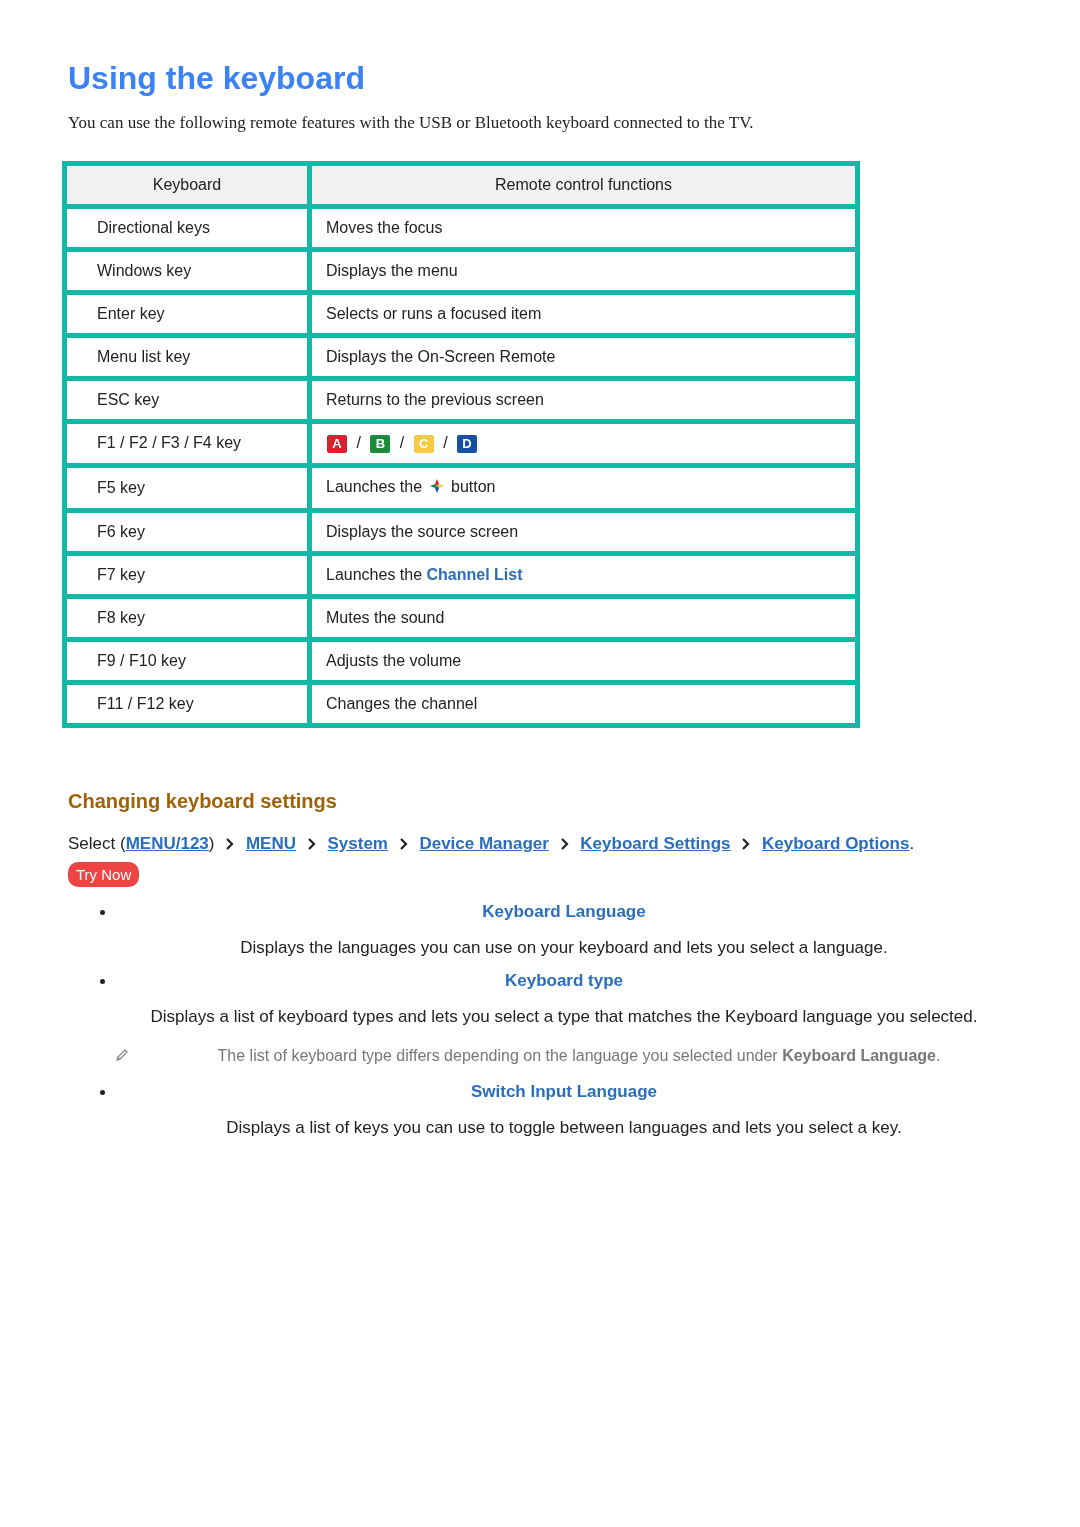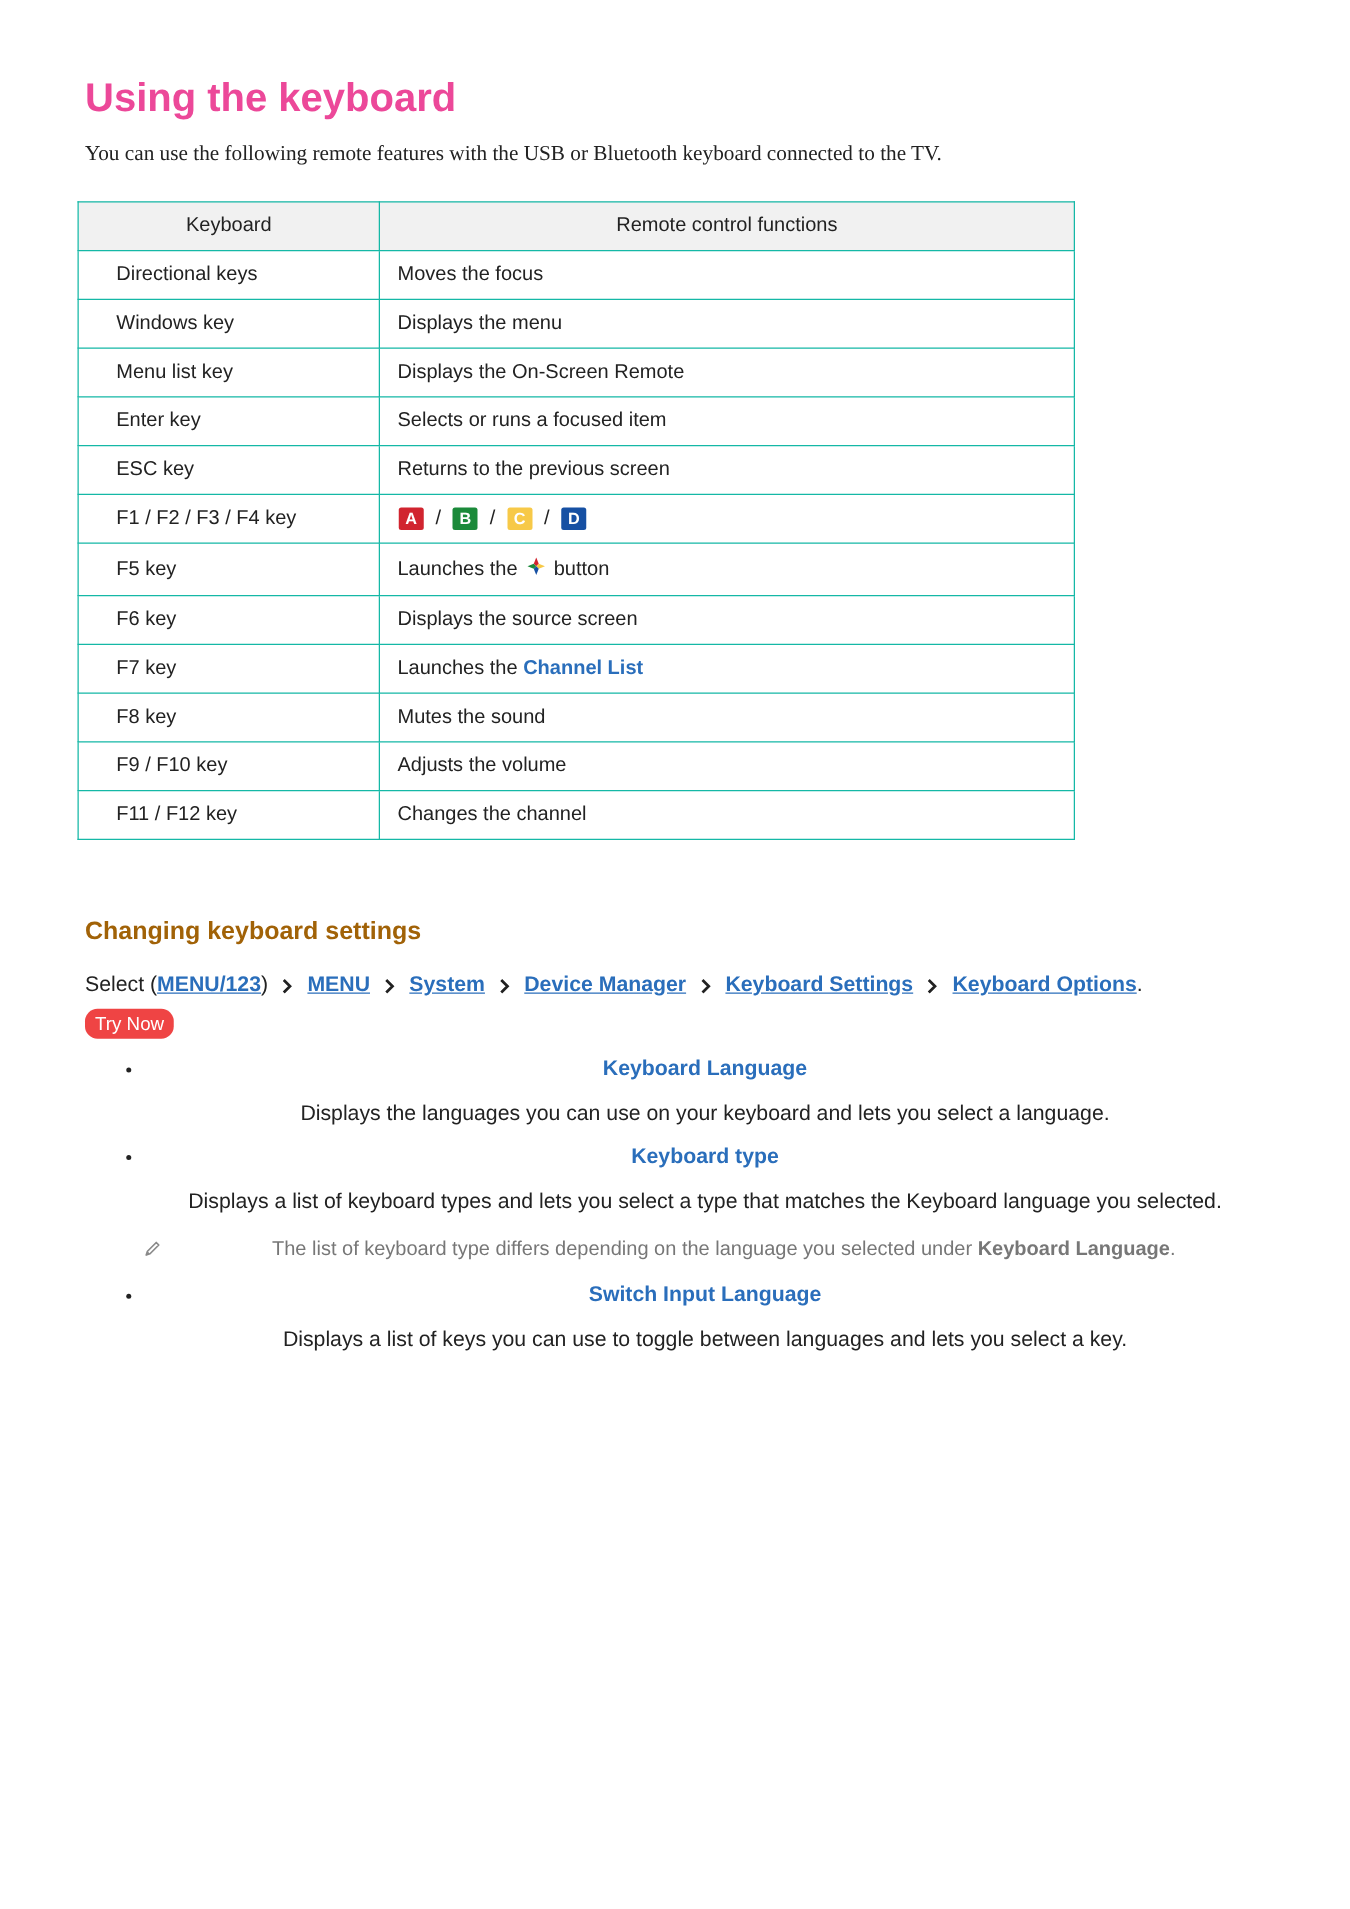--- a/index.html
+++ b/index.html
@@ -8,37 +8,37 @@
     color:#222;
     width:1080px;
     min-height:1527px;
   }
   .page {
     padding:60px 68px 60px 68px;
   }
   h1.page-title {
     font-size:32px;
     font-weight:600;
-    color:#ec4899;
+    color:#3b82f6;
     margin:0 0 14px 0;
   }
   .intro {
     font-size:17px;
     color:#222;
     margin:0 0 26px 0;
     line-height:1.4;
     font-family:Liberation Serif, serif;
   }
   table.mapping {
     width:798px;
     border-collapse:collapse;
     margin-left:-6px;
   }
   table.mapping th, table.mapping td {
-    border:1px solid #14b8a6;
+    border:5px solid #14b8a6;
     font-size:16px;
     text-align:left;
   }
   table.mapping th {
     background:#f1f1f1;
     font-weight:400;
     color:#222;
     text-align:center;
     padding:10px 12px;
   }
@@ -162,26 +162,26 @@
     <tbody>
       <tr>
         <td class="col-key">Directional keys</td>
         <td>Moves the focus</td>
       </tr>
       <tr>
         <td class="col-key">Windows key</td>
         <td>Displays the menu</td>
       </tr>
       <tr>
+        <td class="col-key">Enter key</td>
+        <td>Selects or runs a focused item</td>
+      </tr>
+      <tr>
         <td class="col-key">Menu list key</td>
         <td>Displays the On-Screen Remote</td>
-      </tr>
-      <tr>
-        <td class="col-key">Enter key</td>
-        <td>Selects or runs a focused item</td>
       </tr>
       <tr>
         <td class="col-key">ESC key</td>
         <td>Returns to the previous screen</td>
       </tr>
       <tr>
         <td class="col-key">F1 / F2 / F3 / F4 key</td>
         <td>
           <span class="colorbtn red">A</span>
           <span class="sep"> / </span>

